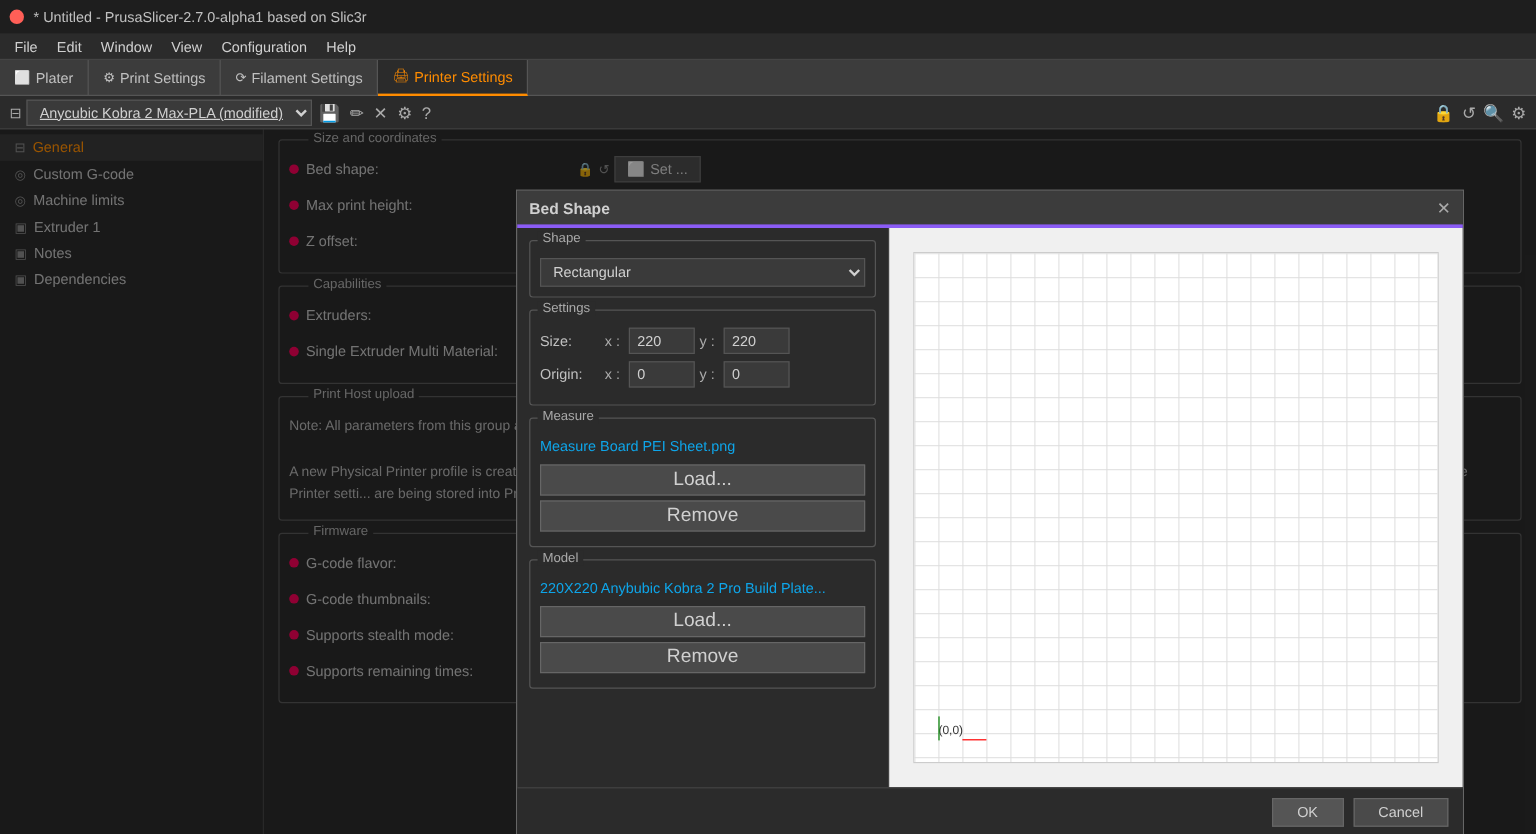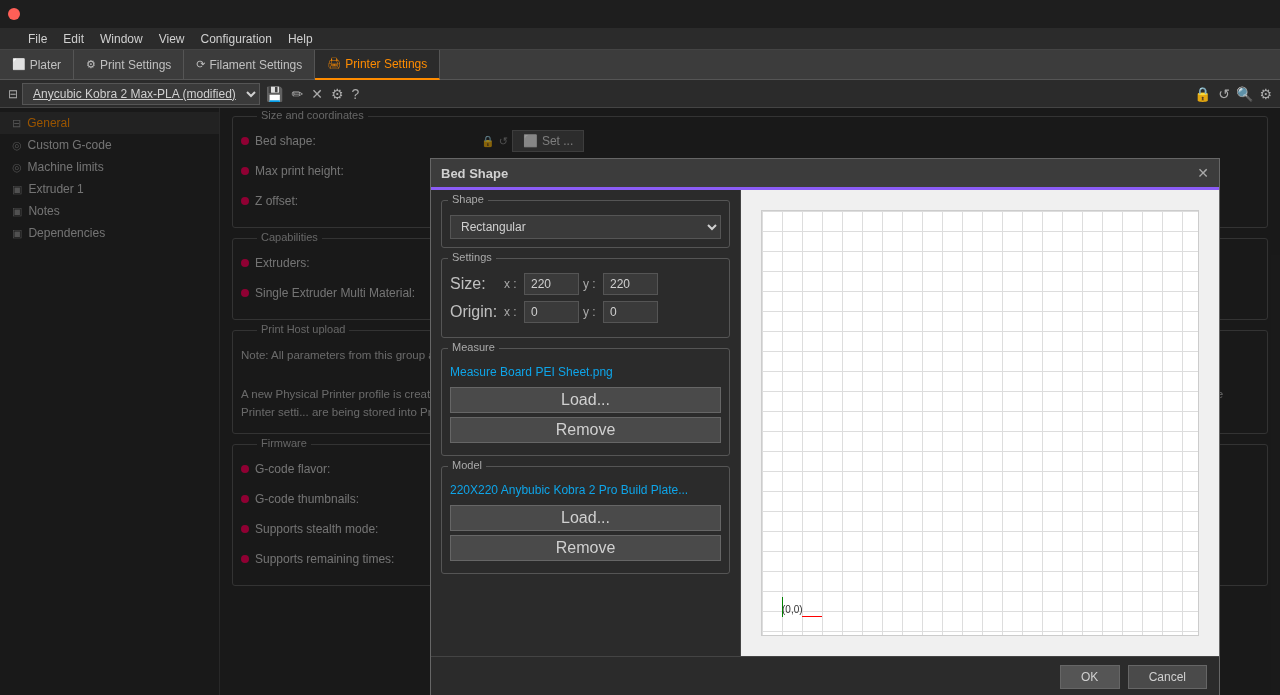--- a/index.html
+++ b/index.html
@@ -30,21 +30,21 @@
       background: #ff5f57;
       margin-right: 8px;
     }
 
     
     .menu-bar {
       background: #2b2b2b;
       height: 22px;
       display: flex;
       align-items: center;
-      padding: 0 20px;
+      padding: 0 4px;
       border-bottom: 1px solid #444;
     }
     .menu-bar span {
       padding: 2px 8px;
       cursor: pointer;
       color: #d0d0d0;
       font-size: 12px;
     }
 
     
@@ -387,21 +387,21 @@
     
     .settings-row {
       display: flex;
       align-items: center;
       margin-bottom: 6px;
       gap: 4px;
     }
     .settings-label {
       width: 50px;
       color: #c0c0c0;
-      font-size: 16px;
+      font-size: 12px;
     }
     .coord-label {
       color: #aaa;
       font-size: 12px;
       width: 16px;
     }
     .coord-input {
       background: #3a3a3a;
       border: 1px solid #555;
       color: #d0d0d0;
@@ -469,20 +469,21 @@
       width: 1px;
       height: 20px;
       background: green;
     }
   </style>
 </head>
 <body>
 
 <div class="title-bar">
   <div class="dot"></div>
+  <span>* Untitled - PrusaSlicer-2.7.0-alpha1 based on Slic3r</span>
 </div>
 
 <div class="menu-bar">
   <span>File</span>
   <span>Edit</span>
   <span>Window</span>
   <span>View</span>
   <span>Configuration</span>
   <span>Help</span>
 </div>

